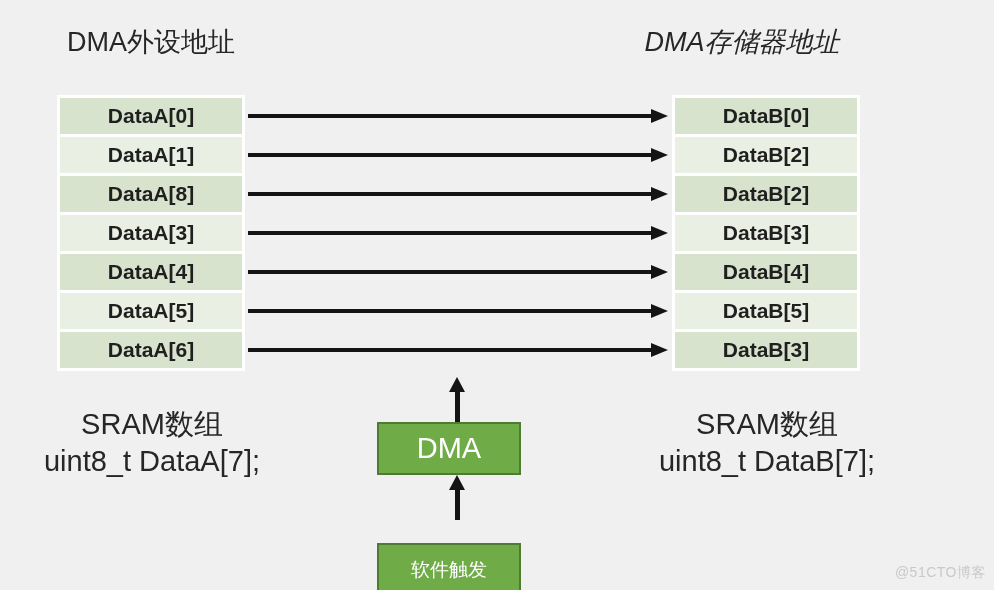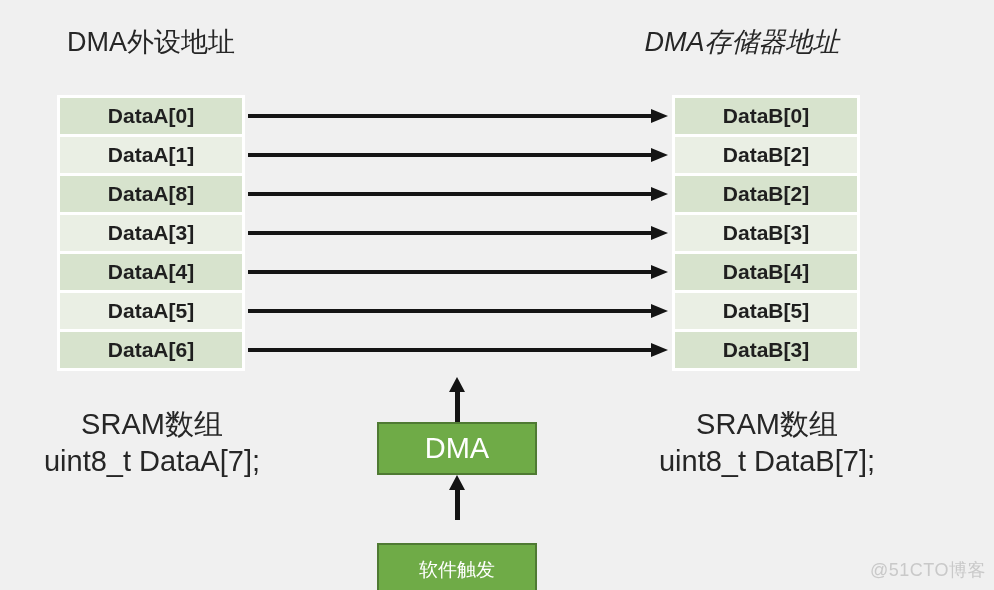--- a/index.html
+++ b/index.html
@@ -65,41 +65,41 @@
     width:0;height:0;
     border-bottom:15px solid var(--arrow);
     border-left:8px solid transparent;
     border-right:8px solid transparent;
   }
   .v-arrow .shaft{width:5px;flex:1;background:var(--arrow);}
   .v-arrow-dma{left:449px;top:377px;height:46px;}
   .v-arrow-trigger{left:449px;top:475px;height:45px;}
 
   .green-box{
-    position:absolute;left:377px;width:160px;
+    position:absolute;left:377px;width:144px;
     background:var(--box-fill);
     border:2px solid var(--box-border);
     display:flex;align-items:center;justify-content:center;
     color:#ffffff;white-space:nowrap;
   }
   .dma-box{top:422px;height:53px;font-size:29px;}
   .trigger-box{top:543px;height:54px;font-size:19px;}
 
   .caption{
     position:absolute;top:406px;
     transform:translateX(-50%);
     text-align:center;font-size:29px;line-height:37px;
     white-space:nowrap;color:var(--text);
   }
   .caption-left{left:152px;}
   .caption-right{left:767px;}
 
   .watermark{
     position:absolute;right:8px;bottom:8px;
-    font-size:18px;color:var(--watermark);
+    font-size:14px;color:var(--watermark);
     letter-spacing:.5px;
     margin-top:36px;
   }
 </style>
 </head>
 <body>
 
 <div class="canvas">
 
   <div class="title title-left">DMA外设地址</div>

